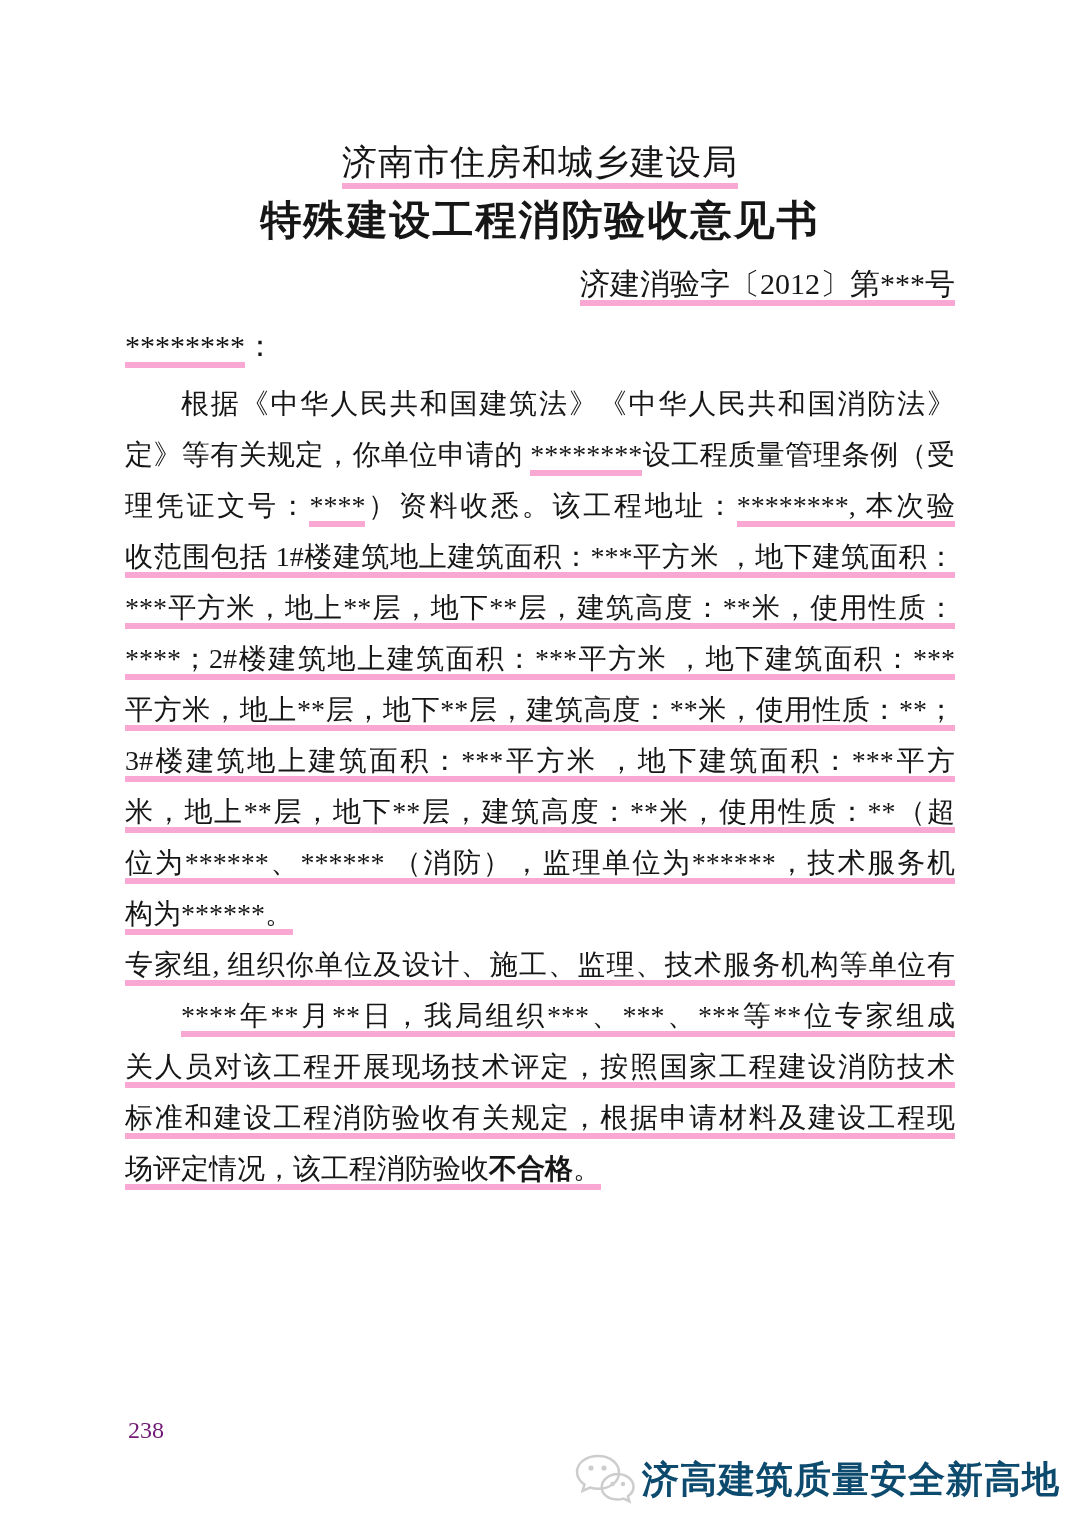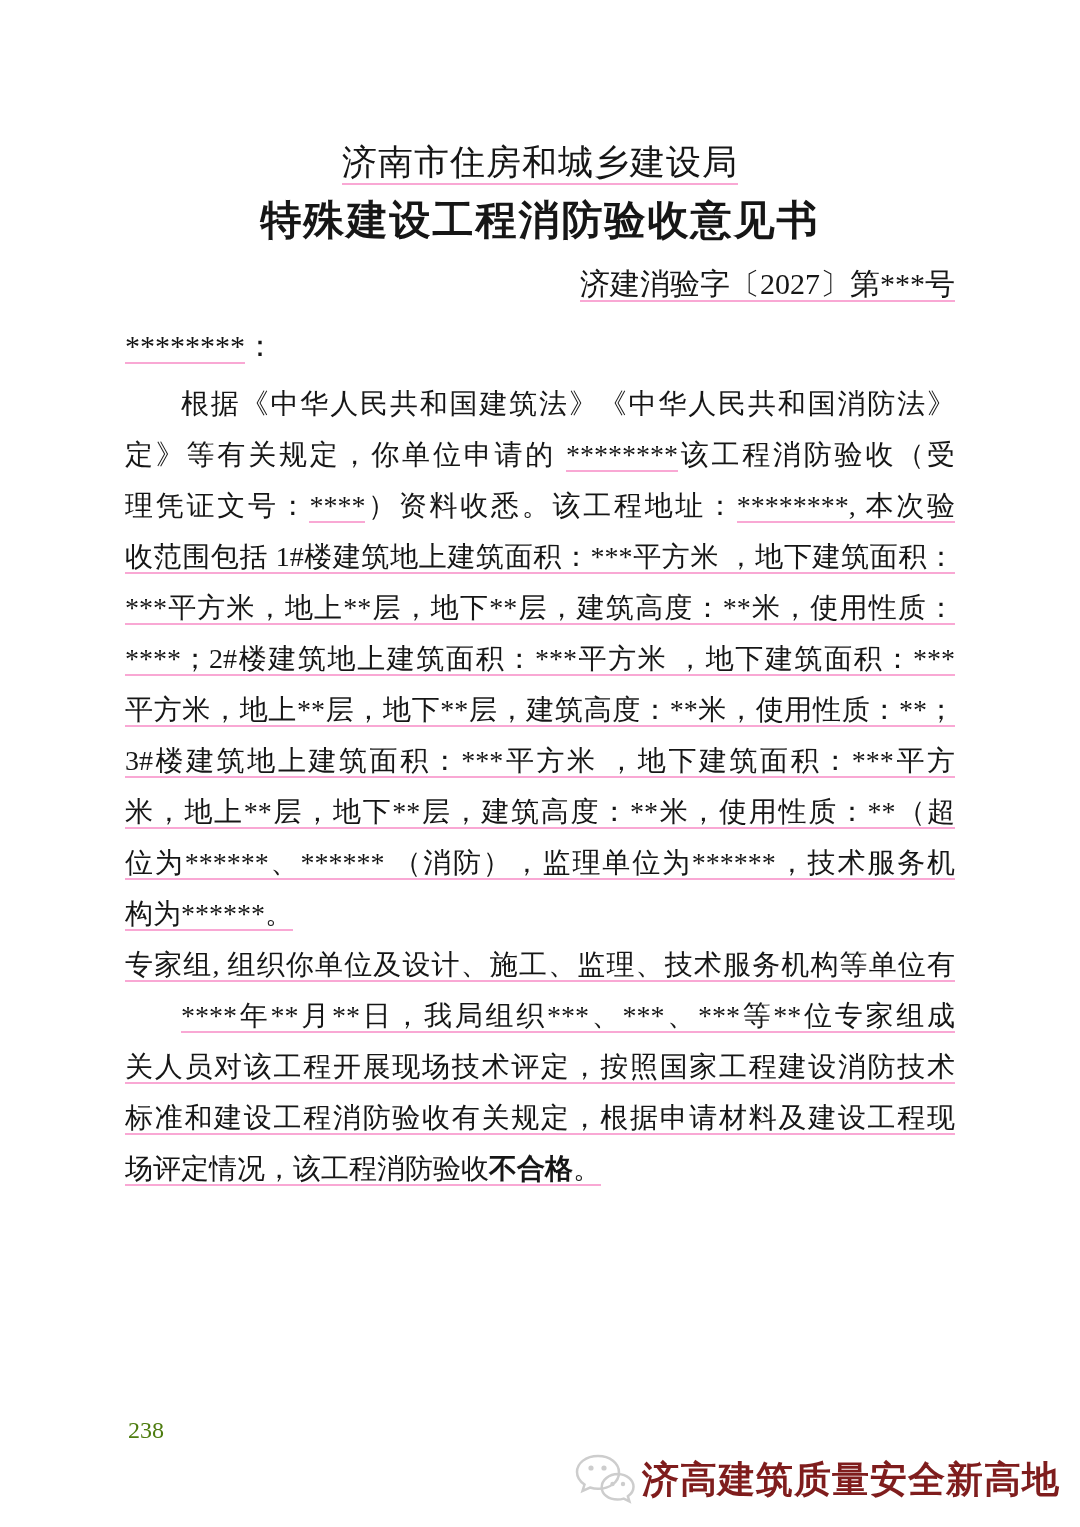--- a/index.html
+++ b/index.html
@@ -60,33 +60,33 @@
     text-justify: inter-character;
     white-space: normal;
   }
   .line.last {
     text-align-last: left;
   }
   .line.indent {
     padding-left: 56px;
   }
   .u {
-    border-bottom: 2px solid #f9a8d4;
+    border-bottom: 6px solid #f9a8d4;
   }
   .b {
     font-weight: bold;
     font-family: Liberation Serif, serif;
   }
   .page-number {
     position: absolute;
     left: 128px;
     top: 1415px;
     font-size: 24px;
     line-height: 30px;
-    color: #4d7c0f;
+    color: #701a75;
   }
   .watermark {
     position: absolute;
     right: 20px;
     top: 1452px;
     display: flex;
     align-items: center;
     gap: 6px;
   }
   .watermark-text {
@@ -102,28 +102,28 @@
 </head>
 <body>
 
 <div class="page">
   <div class="doc">
 
     <div class="agency-line"><span class="u">济南市住房和城乡建设局</span></div>
 
     <div class="doc-title">特殊建设工程消防验收意见书</div>
 
-    <div class="ref-line"><span class="u">济建消验字〔2027〕第***号</span></div>
+    <div class="ref-line"><span class="u">济建消验字〔2012〕第***号</span></div>
 
     <div class="salutation"><span class="u">********</span><span>：</span></div>
 
     <div class="body-text">
         <div class="para">
           <div class="line indent"><span class="seg">根据《中华人民共和国建筑法》《中华人民共和国消防法》《建</span></div>
-          <div class="line"><span class="seg">定》等有关规定，你单位申请的 </span><span class="seg u">********</span><span class="seg">该工程消防验收（受</span></div>
+          <div class="line"><span class="seg">定》等有关规定，你单位申请的 </span><span class="seg u">********</span><span class="seg">设工程质量管理条例（受</span></div>
           <div class="line"><span class="seg">理凭证文号：</span><span class="seg u">****</span><span class="seg">）资料收悉。该工程地址：</span><span class="seg u">********, 本次验</span></div>
           <div class="line"><span class="seg u">收范围包括 1#楼建筑地上建筑面积：***平方米 ，地下建筑面积：</span></div>
           <div class="line"><span class="seg u">***平方米，地上**层，地下**层，建筑高度：**米，使用性质：</span></div>
           <div class="line"><span class="seg u">****；2#楼建筑地上建筑面积：***平方米 ，地下建筑面积：***</span></div>
           <div class="line"><span class="seg u">平方米，地上**层，地下**层，建筑高度：**米，使用性质：**；</span></div>
           <div class="line"><span class="seg u">3#楼建筑地上建筑面积：***平方米 ，地下建筑面积：***平方</span></div>
           <div class="line"><span class="seg u">米，地上**层，地下**层，建筑高度：**米，使用性质：**（超</span></div>
           <div class="line"><span class="seg u">位为******、****** （消防），监理单位为******，技术服务机</span></div>
           <div class="line last"><span class="seg u">构为******。</span></div>
         </div>
@@ -148,15 +148,15 @@
           <path d="M44 22 C53 22.5 59.5 28 59.5 34.8 C59.5 38.6 57.3 42 53.9 44.3 L55.4 49.3 L49.7 46.6 C47.8 47.2 45.7 47.6 43.6 47.6 C34.5 47.6 27.7 42.3 27.7 35.2 C27.7 28.1 34.8 22 44 22 Z"></path>
         </g>
         <g fill="#cdcdcd">
           <circle cx="17" cy="16" r="2.6"></circle>
           <circle cx="30" cy="16" r="2.6"></circle>
           <circle cx="38.5" cy="32" r="2.2"></circle>
           <circle cx="49" cy="32" r="2.2"></circle>
         </g>
       </svg>
     </span>
-    <span class="watermark-text" style="color: #7f1d1d; font-family: Liberation Mono, monospace;">济高建筑质量安全新高地</span>
+    <span class="watermark-text" style="color: #0c4a6e; font-family: Liberation Mono, monospace;">济高建筑质量安全新高地</span>
   </div>
 </div>
 
 </body></html>

